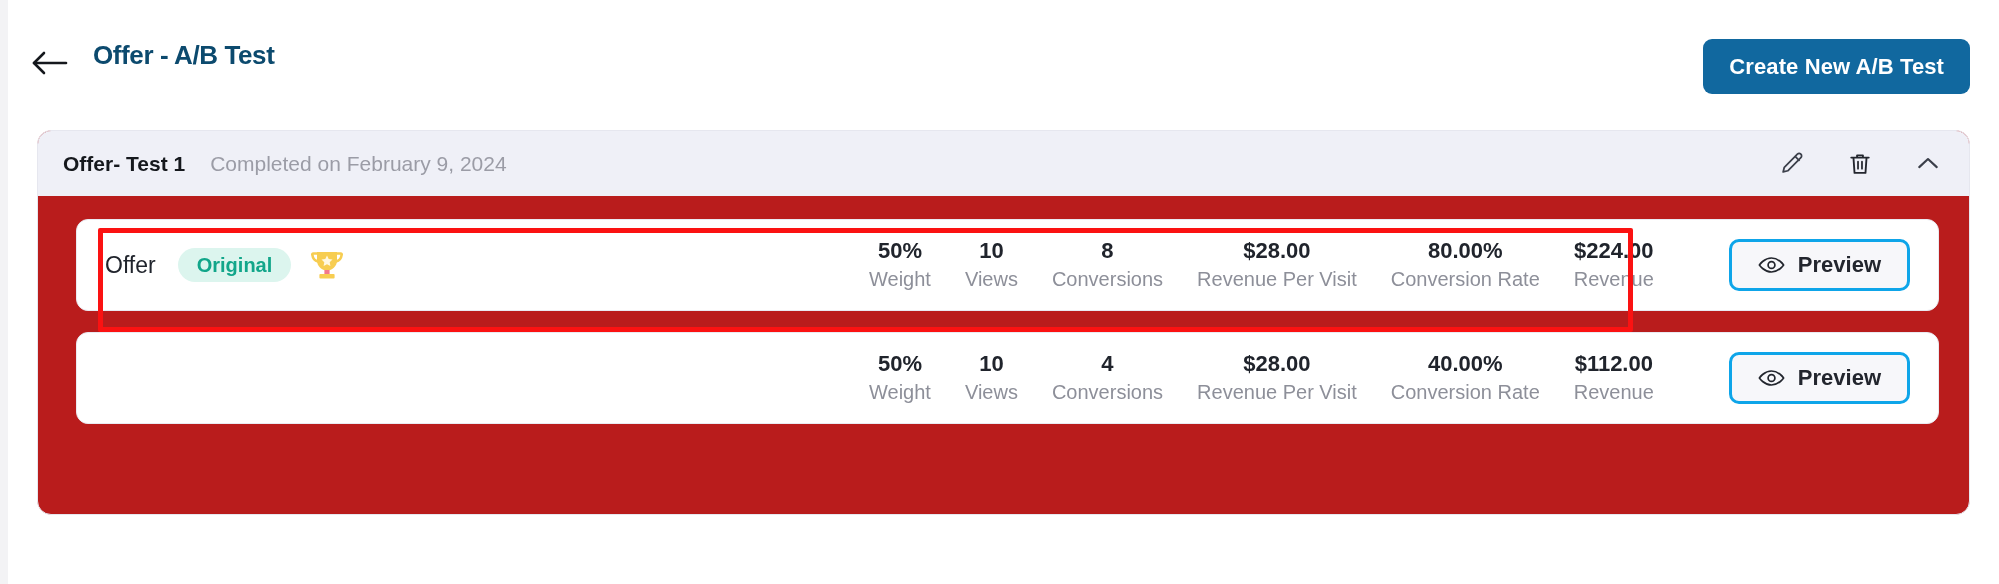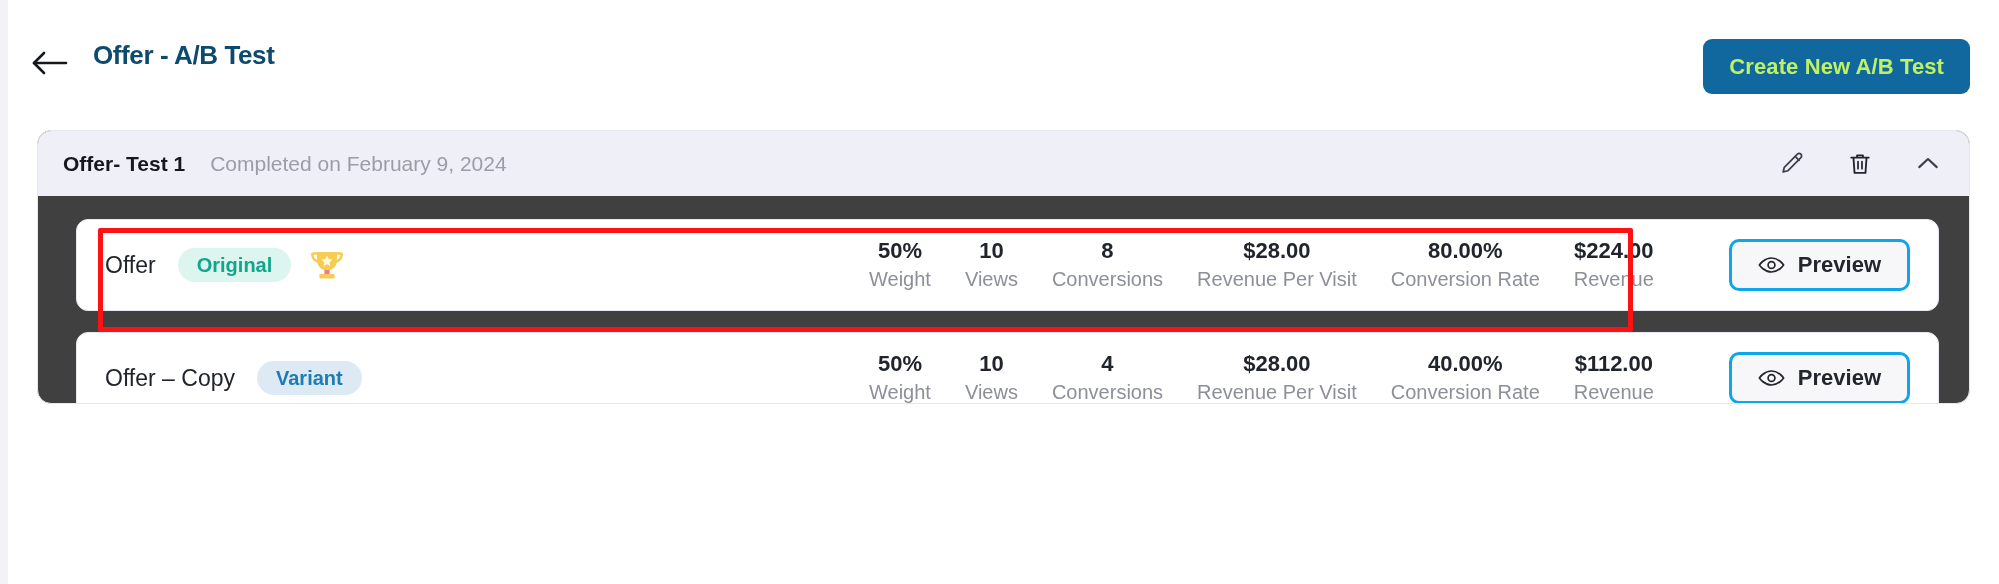--- a/index.html
+++ b/index.html
@@ -34,35 +34,35 @@
     position: absolute; left: 85px; top: 40px;
     font-size: 26px; font-weight: 700; letter-spacing: -0.4px;
     color: #0c4a6e;
     white-space: nowrap;
   }
   .create-btn {
     position: absolute; right: 29px; top: 39px;
     height: 55px;
     padding: 0 26px;
     background: #11689f;
-    color: #bef264;
+    color: #ffffff;
     border: none; border-radius: 9px;
     font-family: "Liberation Sans", sans-serif;
     font-size: 22px; font-weight: 700;
     letter-spacing: 0.1px;
     cursor: pointer;
     display: flex; align-items: center; justify-content: center;
     white-space: nowrap;
   }
 
   
   .test-card {
     position: absolute; left: 29px; top: 130px;
-    width: 1933px; height: 274px;
-    background: #404040;
+    width: 1933px; height: 385px;
+    background: #b91c1c;
     border: 1px solid #e6e7ef;
     border-radius: 14px;
     overflow: hidden;
   }
   .test-header {
     position: relative;
     height: 65px;
     background: #eff0f7;
     display: flex; align-items: center;
     padding: 0 26px 0 25px;
@@ -266,24 +266,20 @@
             <svg width="27" height="20" viewBox="0 0 27 20" fill="none">
               <path d="M1.4 10S6 3 13.5 3 25.6 10 25.6 10s-4.6 7-12.1 7S1.4 10 1.4 10z" stroke="#23262e" stroke-width="1.7" stroke-linejoin="round"></path>
               <circle cx="13.5" cy="10" r="3.4" stroke="#23262e" stroke-width="1.7"></circle>
             </svg>
           </span>
           <span class="preview-label">Preview</span>
         </button>
       </div>
 
       <div class="variant-row">
-        <div class="variant-left">
-          <span class="variant-label">Offer – Copy</span>
-          <span class="badge badge-variant">Variant</span>
-        </div>
 
         <div class="metrics">
           <div class="metric">
             <div class="metric-value">50%</div>
             <div class="metric-label">Weight</div>
           </div>
           <div class="metric">
             <div class="metric-value">10</div>
             <div class="metric-label">Views</div>
           </div>

